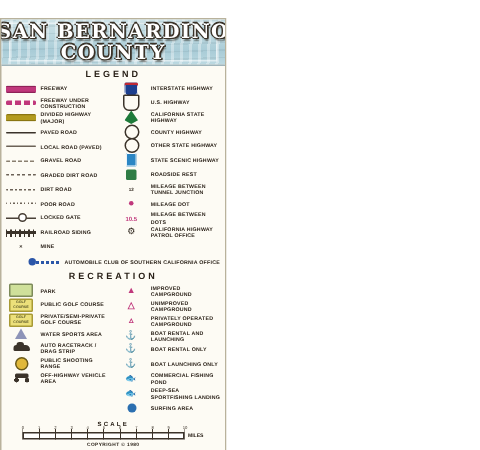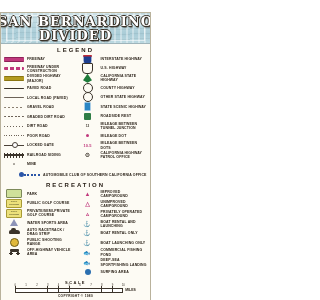--- a/index.html
+++ b/index.html
@@ -185,21 +185,21 @@
   .dept{text-align:center;font-size:3px;letter-spacing:.4px;color:#2a2118;margin-top:1px;font-weight:700;}
 </style>
 </head>
 <body>
 
 <div id="sheet">
 
   <div class="banner">
     <div class="banner-inner">
       <div class="t1">SAN BERNARDINO</div>
-      <div class="t2">DIVIDED</div>
+      <div class="t2">COUNTY</div>
     </div>
   </div>
 
   <div class="sect">LEGEND</div>
 
   <div class="cols">
 
     <div class="col left">
 
       <div class="row">

